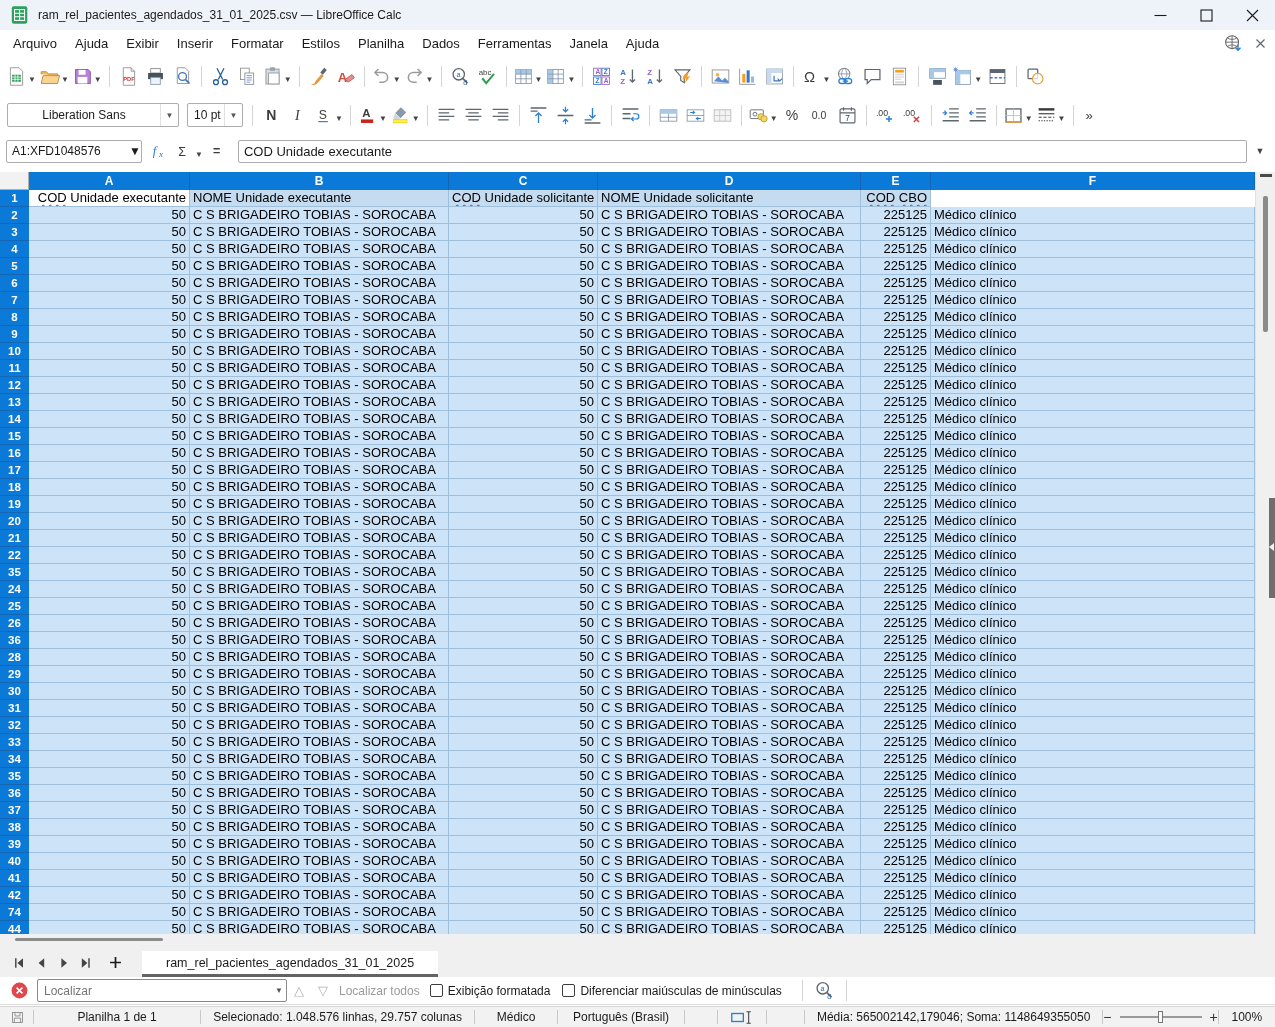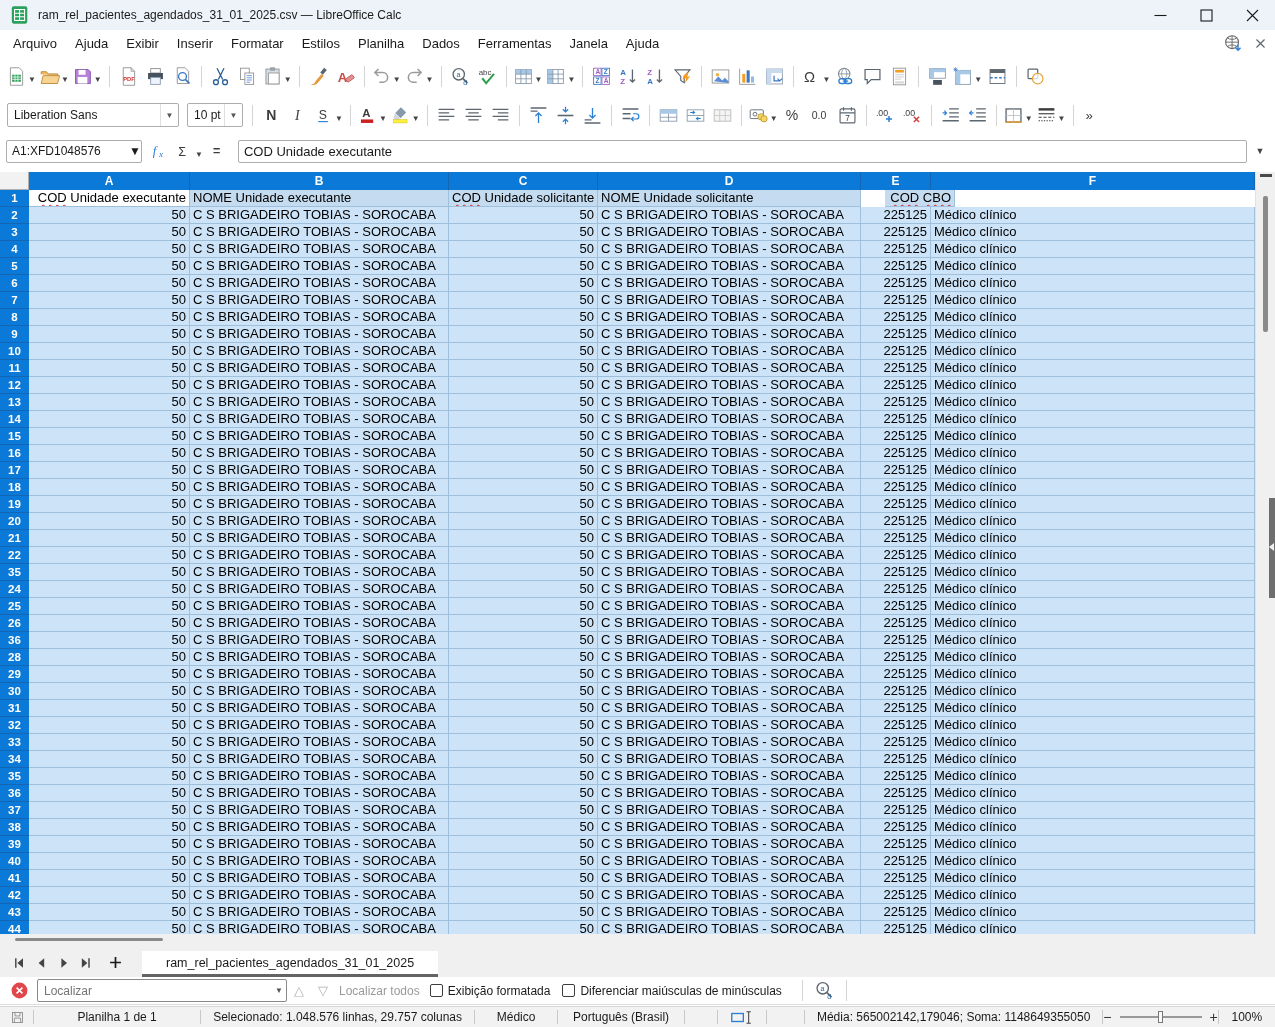--- a/index.html
+++ b/index.html
@@ -19,21 +19,21 @@
   .menubar-right { position:absolute; right:6px; top:0; height:27px; display:flex; align-items:center; gap:8px; }
 
   
   .toolbar { height:39px; background:#fff; display:flex; align-items:center; padding-left:5px; }
   .toolbar2 { height:38px; background:#fff; display:flex; align-items:center; padding-left:7px; }
   .tbtn { height:28px; min-width:27px; padding:0 1px; display:flex; align-items:center; justify-content:center; border-radius:3px; }
   .sep { width:1px; height:21px; background:#d4d4d4; margin:0 5px; flex:none; }
   .dd { font-size:8px; color:#444; margin:6px 1px 0 1px; }
   .ic { display:flex; align-items:center; justify-content:center; }
   .combo { height:24px; border:1px solid #adadad; background:#fff; display:flex; align-items:center; font-size:12px; border-radius:2px; }
-  .combo .cval { padding:0 6px; flex:1; white-space:nowrap; overflow:hidden; }
+  .combo .cval { padding:0 6px; flex:1; white-space:nowrap; overflow:hidden;text-align:center; }
   .combo .carr { width:18px; align-self:stretch; display:flex; align-items:center; justify-content:center; color:#555; font-size:8px; border-left:1px solid #e0e0e0; }
   .font-combo { width:172px; margin-right:8px; }
   .size-combo { width:56px; margin-right:4px; }
 
   
   .formulabar { height:34px; background:#fff; display:flex; align-items:center; padding:0 6px; }
   .namebox { width:136px; height:23px; border:1px solid #adadad; border-radius:2px; display:flex; align-items:center; font-size:12px; }
   .namebox .cval { flex:1; padding:0 5px; }
   .fbicons { display:flex; align-items:center; margin:0 4px; }
   .finput { flex:1; height:23px; border:1px solid #adadad; border-radius:2px; font-size:13px; display:flex; align-items:center; padding:0 5px; margin-left:2px; background:#fff; }
@@ -753,21 +753,21 @@
         <div class="colhdr" style="width: 324px;">F</div>
       </span>
   </div>
   <div class="rows">
       <div class="grow">
         <div class="rowhdr">1</div>
         <div class="cell right hcell active" style="width: 161px;"><span class="sq">COD</span> Unidade executante</div>
         <div class="cell left hcell" style="width: 259px;">NOME Unidade executante</div>
         <div class="cell right hcell" style="width: 149px;"><span class="sq">COD</span> Unidade solicitante</div>
         <div class="cell left hcell" style="width: 263px;">NOME Unidade solicitante</div>
-        <div class="cell right hcell" style="width: 70px; margin-left: 24px;"><span class="sq">COD</span> <span class="sq">CBO</span></div>
+        <div class="cell right hcell" style="width: 70px;"><span class="sq">COD</span> <span class="sq">CBO</span></div>
       </div>
       <div class="grow">
         <div class="rowhdr">2</div>
         <div class="cell right" style="width: 161px;">50</div>
         <div class="cell left" style="width: 259px;">C S BRIGADEIRO TOBIAS - SOROCABA</div>
         <div class="cell right" style="width: 149px;">50</div>
         <div class="cell left" style="width: 263px;">C S BRIGADEIRO TOBIAS - SOROCABA</div>
         <div class="cell right" style="width: 70px;">225125</div>
         <div class="cell left" style="width: 324px;">Médico clínico</div>
       </div>
@@ -1125,21 +1125,21 @@
       <div class="grow">
         <div class="rowhdr">42</div>
         <div class="cell right" style="width: 161px;">50</div>
         <div class="cell left" style="width: 259px;">C S BRIGADEIRO TOBIAS - SOROCABA</div>
         <div class="cell right" style="width: 149px;">50</div>
         <div class="cell left" style="width: 263px;">C S BRIGADEIRO TOBIAS - SOROCABA</div>
         <div class="cell right" style="width: 70px;">225125</div>
         <div class="cell left" style="width: 324px;">Médico clínico</div>
       </div>
       <div class="grow">
-        <div class="rowhdr">43</div>
+        <div class="rowhdr">74</div>
         <div class="cell right" style="width: 161px;">50</div>
         <div class="cell left" style="width: 259px;">C S BRIGADEIRO TOBIAS - SOROCABA</div>
         <div class="cell right" style="width: 149px;">50</div>
         <div class="cell left" style="width: 263px;">C S BRIGADEIRO TOBIAS - SOROCABA</div>
         <div class="cell right" style="width: 70px;">225125</div>
         <div class="cell left" style="width: 324px;">Médico clínico</div>
       </div>
       <div class="grow">
         <div class="rowhdr">44</div>
         <div class="cell right" style="width: 161px;">50</div>

